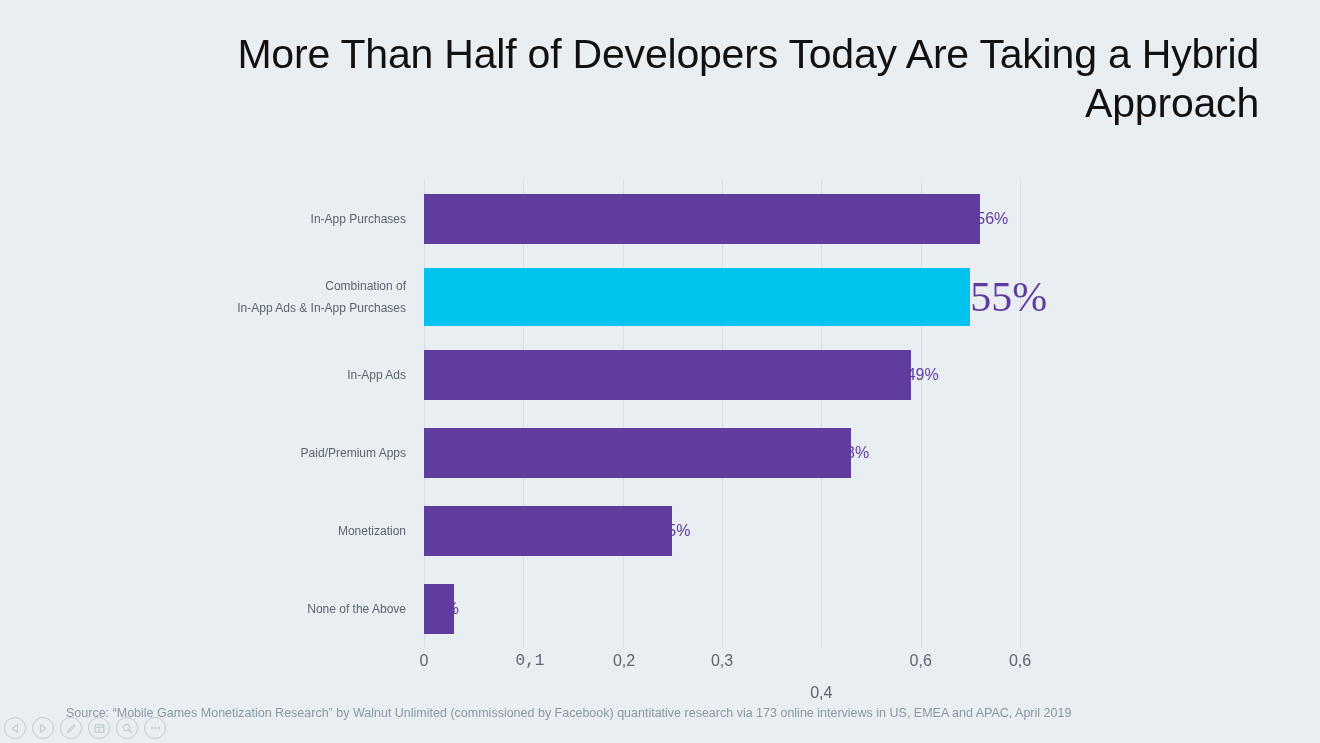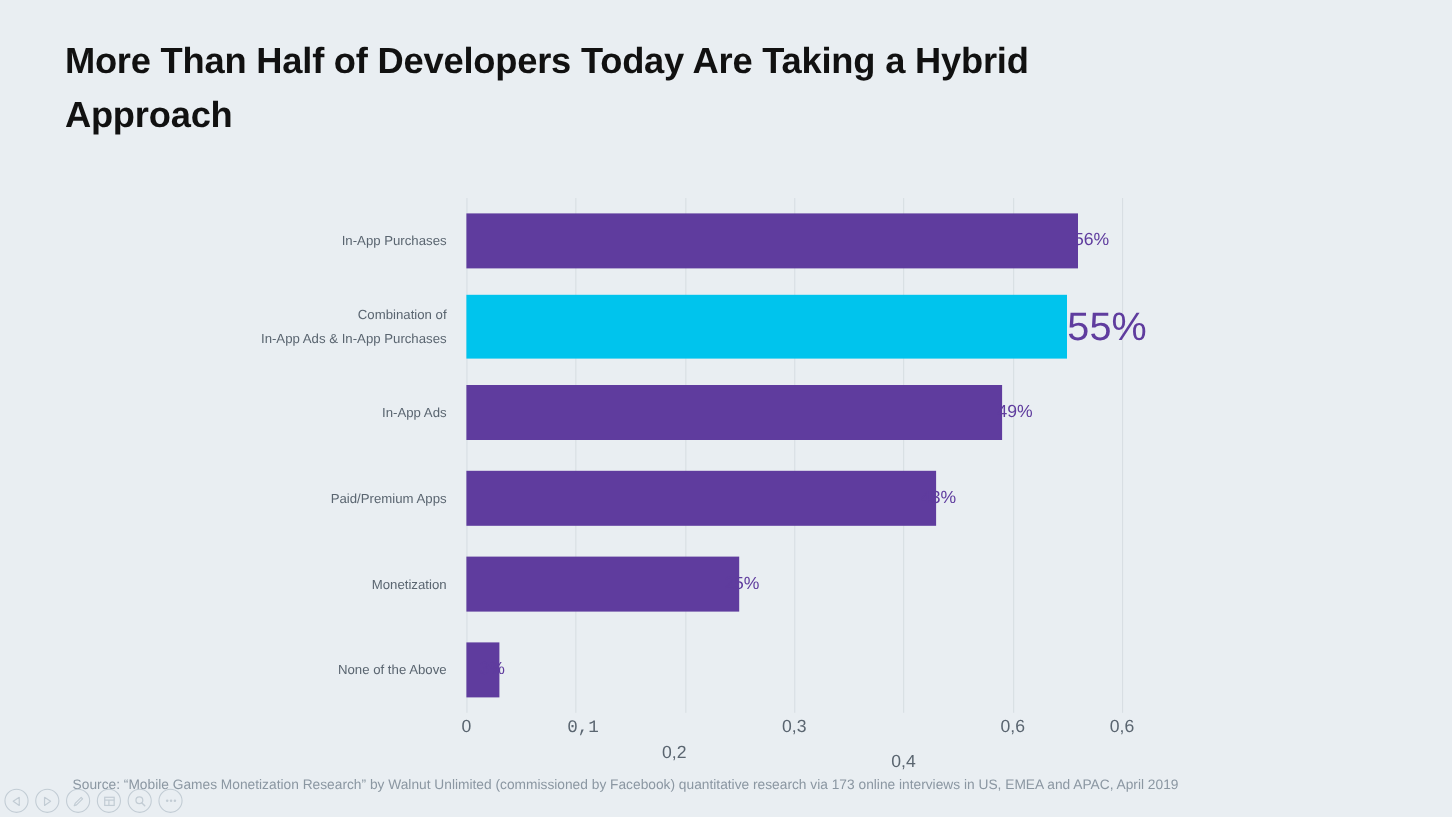--- a/index.html
+++ b/index.html
@@ -14,26 +14,27 @@
     overflow: hidden;
     position: relative;
   }
 
   
   #slide-title {
     position: absolute;
     left: 59px;
     top: 30px;
     width: 1200px;
-    font-size: 33px;
+    font-size: 41px;
     line-height: 49px;
     color: #111111;
-    font-weight: 700;
+    font-weight: 400;
     letter-spacing: -0.2px;
     white-space: pre-line;
+    text-align: right;
   }
 
   
   #chart {
     position: absolute;
     left: 0;
     top: 0;
     width: 1320px;
     height: 700px;
   }
@@ -81,21 +82,22 @@
     height: 50px;
     line-height: 50px;
     font-size: 16px;
     color: #5f3c9e;
     white-space: nowrap;
   }
   .bar-value.big {
     top: 8px;
     height: 62px;
     line-height: 62px;
-    font-size: 36px;
+    font-size: 42px;
+    font-family: Liberation Serif, serif;
   }
 
   .cat-wrap {
     position: absolute;
     left: -420px;
     width: 402px;
     top: 0;
     height: 78px;
     display: flex;
     align-items: center;
@@ -202,21 +204,21 @@
       </div>
       <div class="row" style="top: 390px; height: 78px;">
         <div class="cat-wrap" style="height: 78px;">
           <span>None of the Above</span>
         </div>
         <div class="bar" style="width: 29.8px;"></div>
         <div class="bar-value" style="left: 11.8px;">3%</div>
       </div>
       <div class="tick" style="left: 0px;">0</div>
       <div class="tick" style="left: 106px; font-family: Liberation Mono, monospace;">0,1</div>
-      <div class="tick" style="left: 189px; margin-top: 24px;">0,2</div>
+      <div class="tick" style="left: 200px;">0,2</div>
       <div class="tick" style="left: 298px;">0,3</div>
       <div class="tick" style="left: 397.333px; margin-top: 32px;">0,4</div>
       <div class="tick" style="left: 496.667px;">0,6</div>
       <div class="tick" style="left: 596px;">0,6</div>
     </div>
 </div>
 
 <div id="source-note">Source: “Mobile Games Monetization Research” by Walnut Unlimited (commissioned by Facebook) quantitative research via 173 online interviews in US, EMEA and APAC, April 2019</div>
 
 <div id="controls">

